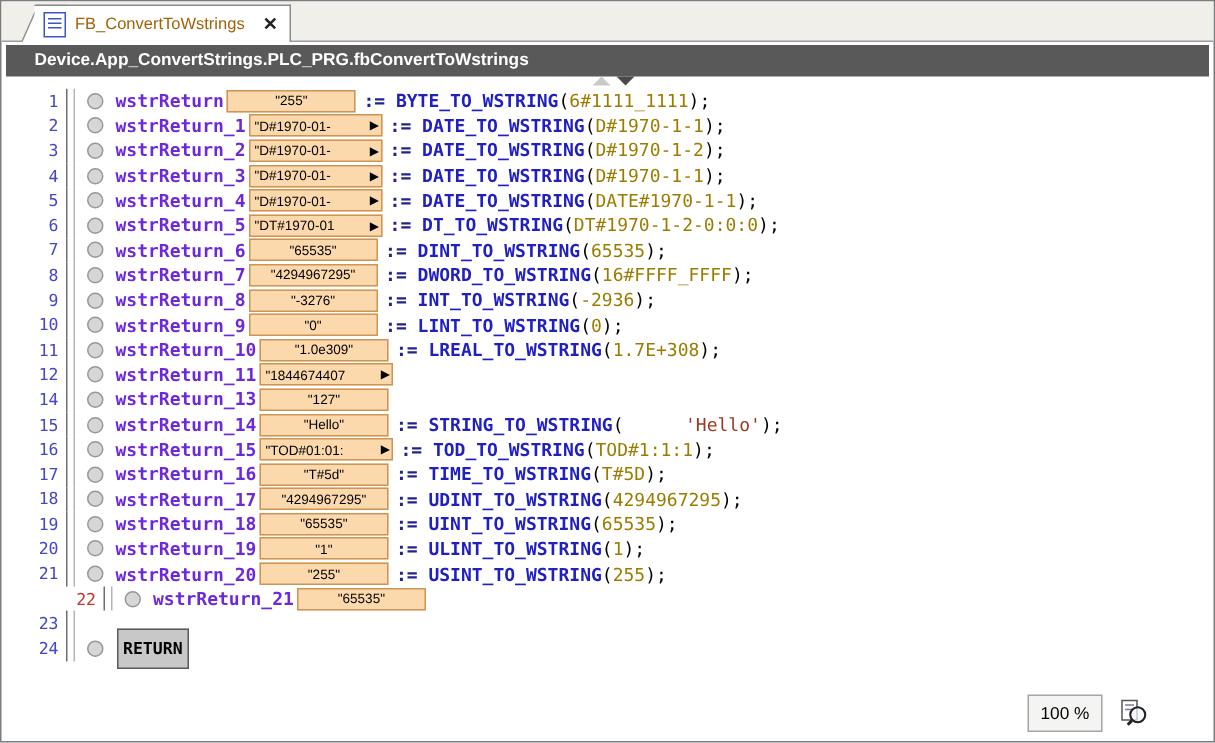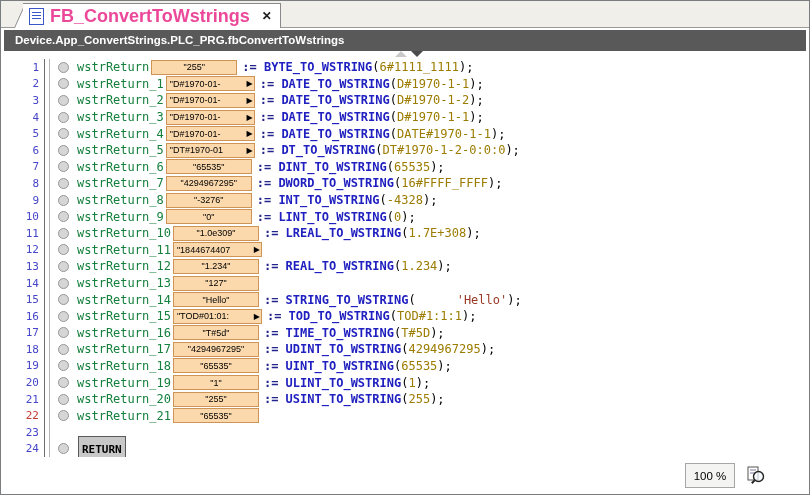--- a/index.html
+++ b/index.html
@@ -16,52 +16,52 @@
   .tab{
     position:absolute;left:22px;top:2px;height:24px;background:#ffffff;
     border-top:1px solid #8a8a8a;border-right:1px solid #8a8a8a;
     display:flex;align-items:center;padding:0 8px 0 6px;gap:6px;
   }
   .tab-cap{
     position:absolute;left:13px;top:2px;width:18px;height:24px;background:#ffffff;
     border-top:1px solid #8a8a8a;border-left:1px solid #8a8a8a;
     transform:skewX(-24deg);transform-origin:bottom left;
   }
-  .tab-label{font-size:18px;font-weight:bold;color:#ec4899;}
+  .tab-label{font-size:11px;font-weight:normal;color:#a16207;}
   .tab-close{font-size:12px;font-weight:bold;color:#222;margin-left:6px;cursor:pointer;}
   .doc-icon{width:13px;height:15px;background:#ffffff;border:1px solid #3a57c8;
     position:relative;display:inline-block;}
   .doc-icon i{position:absolute;left:2px;right:2px;height:1px;background:#3a57c8;display:block;}
   .doc-icon i:nth-child(1){top:3px;} .doc-icon i:nth-child(2){top:6px;} .doc-icon i:nth-child(3){top:9px;}
   
   .titlebar{
     position:absolute;left:3px;right:3px;top:29px;height:21px;
     background:var(--titlebar_bg,#595959);color:#ffffff;
-    font-size:11.5px;font-weight:bold;line-height:21px;padding-left:11px;
+    font-size:11.5px;font-weight:bold;line-height:21px;padding-left:19px;
   }
   
   .splitter{position:absolute;top:50px;left:394px;height:8px;display:flex;gap:4px;}
   .tri-up{width:0;height:0;border-left:6px solid transparent;border-right:6px solid transparent;
     border-bottom:6px solid #c9c9c9;}
   .tri-down{width:0;height:0;border-left:6px solid transparent;border-right:6px solid transparent;
     border-top:6px solid #4a4a4a;}
   
   .editor{
     position:absolute;left:1px;right:1px;top:58px;bottom:37px;background:#ffffff;
     font-family:"DejaVu Sans Mono","Liberation Mono",monospace;font-size:12px;overflow:hidden;
   }
   .row{display:flex;align-items:center;height:16.6px;white-space:pre;}
   .ln{width:37px;text-align:right;padding-right:5px;color:var(--line_number_blue,#4646c8);
       font-size:11px;flex:none;}
-  .ln.red{color:var(--line_number_red,#c23a2e);}
+  .ln.red{color:var(--line_number_red,#c23a2e);margin-left:25px;}
   .gsep{width:4px;border-left:1px solid #6f6f6f;border-right:1px solid #b5b5b5;
       align-self:stretch;flex:none;}
   .bcol{width:27px;display:flex;justify-content:center;align-items:center;flex:none;}
   .bullet{width:9px;height:9px;border-radius:50%;background:#d6d6d6;border:1px solid #979797;}
-  .name{color:#15803d;}
+  .name{color:#6d28d9;font-weight:bold;}
   .vbox{
     width:84px;height:13px;flex:none;margin:0 5px 0 2px;position:relative;
     background:var(--monitor_box_bg,#fbd9ac);border:1px solid var(--monitor_box_border,#ce9455);
     font-family:"Liberation Sans",sans-serif;font-size:9px;color:#000;
     display:flex;align-items:center;justify-content:center;overflow:hidden;
   }
   .vbox.trunc{justify-content:flex-start;padding-left:3px;}
   .varrow{position:absolute;right:1px;top:1px;font-size:8px;line-height:11px;color:#000;}
   .c-op{color:#23238e;font-weight:bold;}
   .c-fn{color:var(--keyword_blue,#2020c0);font-weight:bold;}
@@ -196,21 +196,21 @@
   </div>
     <div class="row">
     <span class="ln">9</span>
     <span class="gsep"></span>
     <span class="bcol"><span class="bullet"></span></span>
     <span class="name">wstrReturn_8</span>
     <span class="vbox">
       <span class="vtext">"-3276"</span>
       <span class="varrow"></span>
     </span>
-    <span class="codeseg"><span class="c-op">:= </span><span class="c-fn">INT_TO_WSTRING</span><span class="c-pl">(</span><span class="c-num">-4328</span><span class="c-pl">);</span></span>
+    <span class="codeseg"><span class="c-op">:= </span><span class="c-fn">INT_TO_WSTRING</span><span class="c-pl">(</span><span class="c-num">-2936</span><span class="c-pl">);</span></span>
   </div>
     <div class="row">
     <span class="ln">10</span>
     <span class="gsep"></span>
     <span class="bcol"><span class="bullet"></span></span>
     <span class="name">wstrReturn_9</span>
     <span class="vbox">
       <span class="vtext">"0"</span>
       <span class="varrow"></span>
     </span>
@@ -229,31 +229,20 @@
   </div>
     <div class="row">
     <span class="ln">12</span>
     <span class="gsep"></span>
     <span class="bcol"><span class="bullet"></span></span>
     <span class="name">wstrReturn_11</span>
     <span class="vbox trunc">
       <span class="vtext">"1844674407</span>
       <span class="varrow">▶</span>
     </span>
-  </div>
-    <div class="row">
-    <span class="ln">13</span>
-    <span class="gsep"></span>
-    <span class="bcol"><span class="bullet"></span></span>
-    <span class="name">wstrReturn_12</span>
-    <span class="vbox">
-      <span class="vtext">"1.234"</span>
-      <span class="varrow"></span>
-    </span>
-    <span class="codeseg"><span class="c-op">:= </span><span class="c-fn">REAL_TO_WSTRING</span><span class="c-pl">(</span><span class="c-num">1.234</span><span class="c-pl">);</span></span>
   </div>
     <div class="row">
     <span class="ln">14</span>
     <span class="gsep"></span>
     <span class="bcol"><span class="bullet"></span></span>
     <span class="name">wstrReturn_13</span>
     <span class="vbox">
       <span class="vtext">"127"</span>
       <span class="varrow"></span>
     </span>

